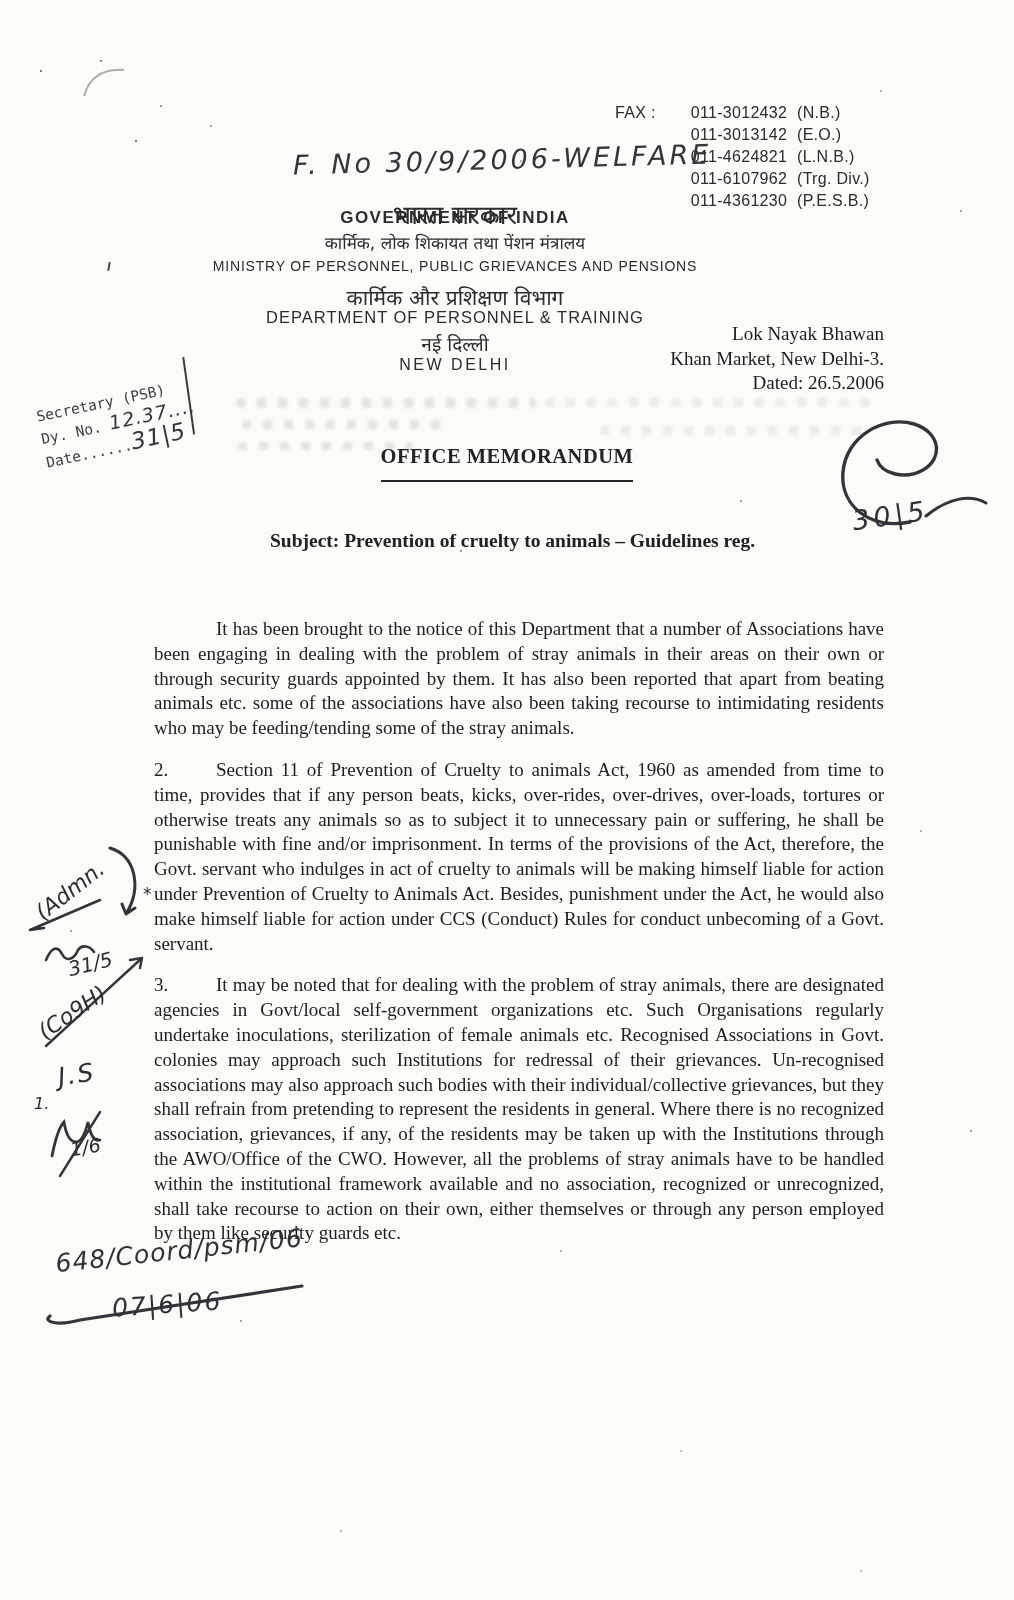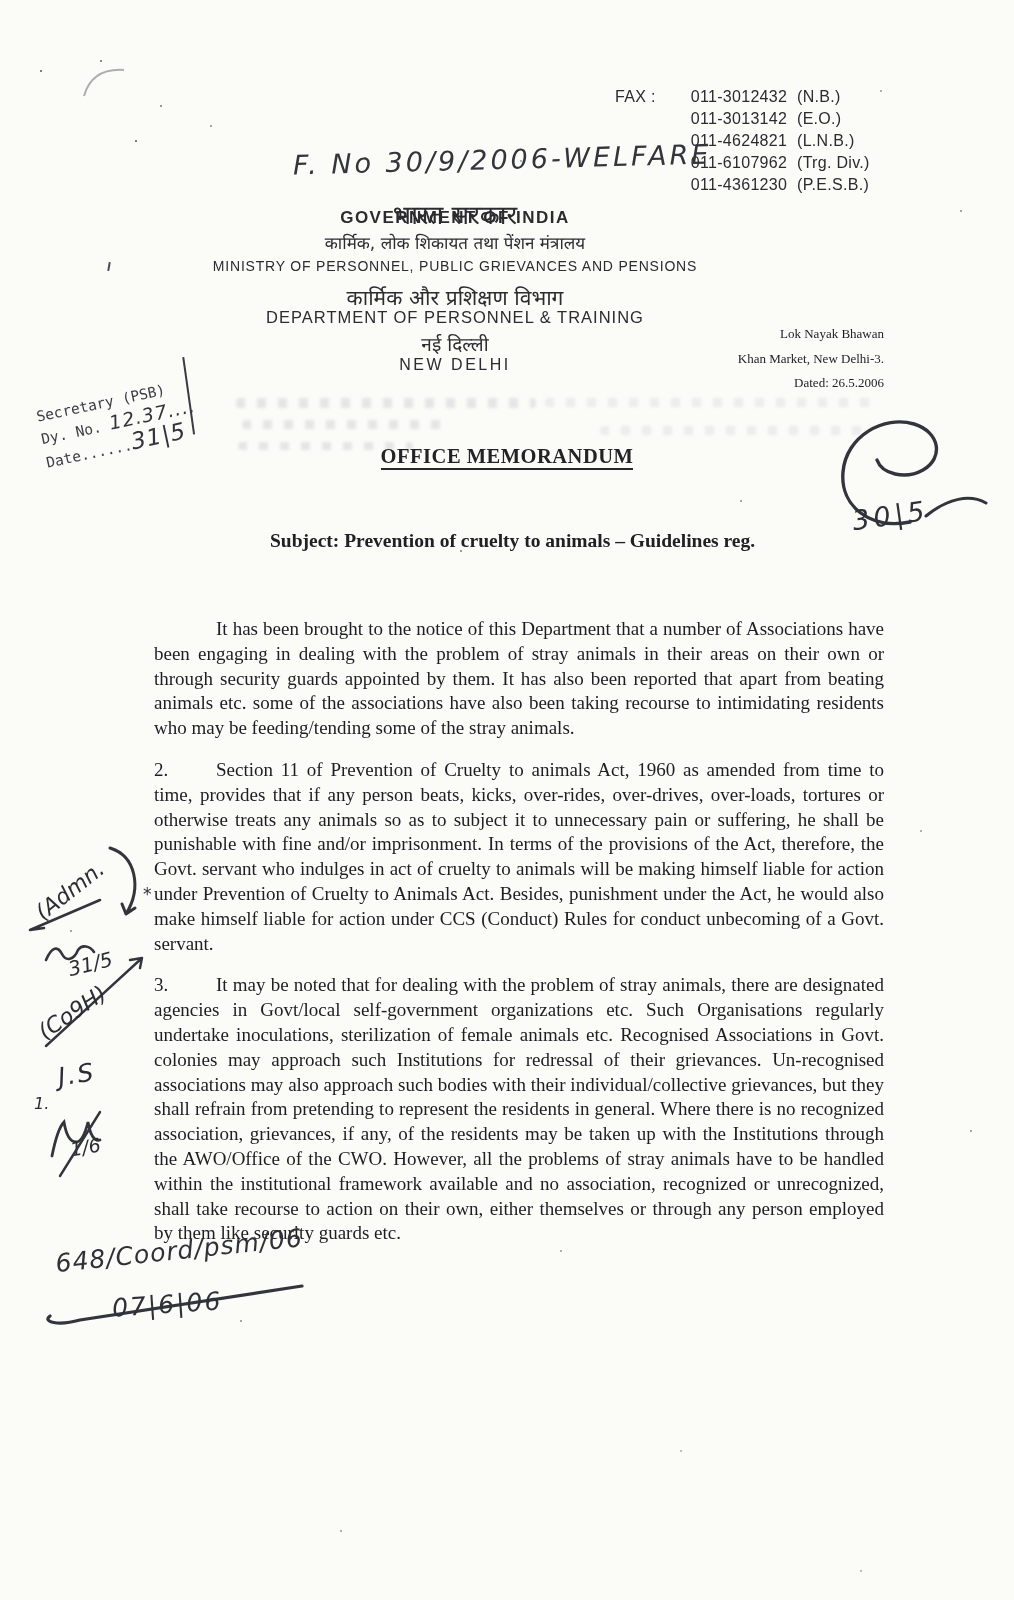--- a/index.html
+++ b/index.html
@@ -8,47 +8,47 @@
     background:#fbfbf8;
     position:relative;
     font-family:"Liberation Serif", serif;
     color:#1e1e23;
     overflow:hidden;
   }
   .abs{position:absolute;}
   
   .fax{left:615px;top:86px;font-family:"Liberation Sans",sans-serif;font-size:16px;color:#2b2b30;line-height:22px;letter-spacing:.3px;}
   .fax-row{white-space:nowrap;}
-  .fax-cell-label{display:inline-block;width:66px;}
+  .fax-cell-label{display:inline-block;width:66px;margin-top:16px;}
   .fax-cell-num{display:inline-block;width:116px;text-align:center;}
   
   .hand{font-family:"DejaVu Sans",sans-serif;font-style:italic;color:#303138;letter-spacing:2px;}
   .fileno{left:293px;top:144px;font-size:27px;transform:rotate(-1.5deg);letter-spacing:3px;color:#34353c;}
   
   .lh{left:95px;width:720px;text-align:center;color:#2c2c30;}
   .hi{font-family:"DejaVu Sans",sans-serif;}
   .en{font-family:"Liberation Sans",sans-serif;}
   .lh-govt-hi{top:196px;font-size:26px;}
   .lh-govt-en{top:208px;font-size:17px;letter-spacing:1.5px;font-weight:bold;}
   .lh-min-hi{top:231px;font-size:17px;}
   .lh-min-en{top:258px;font-size:14px;letter-spacing:.8px;}
   .lh-dep-hi{top:283px;font-size:21px;}
   .lh-dep-en{top:308px;font-size:16.5px;letter-spacing:1px;}
   .lh-city-hi{top:331px;font-size:19px;}
   .lh-city-en{top:356px;font-size:16px;letter-spacing:2.5px;}
   
-  .addr{right:130px;top:322px;text-align:right;font-size:13px;line-height:24.5px;color:#1c1c22;}
+  .addr{right:130px;top:322px;text-align:right;font-size:19px;line-height:24.5px;color:#1c1c22;}
   
   .stamp{left:40px;top:390px;transform:rotate(-12deg);font-family:"DejaVu Sans Mono",monospace;font-size:14.5px;color:#3c3c46;line-height:21px;white-space:nowrap;}
   .stamp .hv{font-family:"DejaVu Sans",sans-serif;font-style:italic;font-size:19px;letter-spacing:1px;color:#33343b;}
   .stamp .hv-big{font-size:23px;}
   .stamp-bar{position:absolute;left:152px;top:-18px;width:2px;height:78px;background:#3a3a42;transform:rotate(4deg);}
   
   .title-wrap{left:0;right:0;top:445px;text-align:center;}
-  .title{display:inline-block;font-size:20.5px;font-weight:bold;letter-spacing:.5px;border-bottom:2.5px solid #26262b;padding-bottom:0;color:#232328;}
+  .title{display:inline-block;font-size:20.5px;font-weight:bold;letter-spacing:.5px;border-bottom:2.5px solid #26262b;padding-bottom:12px;color:#232328;}
   .subject{left:270px;top:530px;font-size:19.5px;font-weight:bold;color:#202025;}
   
   .bodytext{left:154px;top:594px;width:730px;font-size:19px;line-height:24.8px;text-align:justify;color:#1d1d22;margin-top:23px;}
   .bodytext p{margin:0 0 17px 0;}
   .pnum{display:inline-block;width:62px;}
   
   .smudge{background:repeating-linear-gradient(90deg, rgba(105,105,115,.20) 0 9px, rgba(0,0,0,0) 9px 21px);filter:blur(1.6px);border-radius:4px;opacity:.75;}
   
   .scrib{font-family:"DejaVu Sans",sans-serif;font-style:italic;color:#2c2d34;white-space:nowrap;}
   svg{display:block;}

